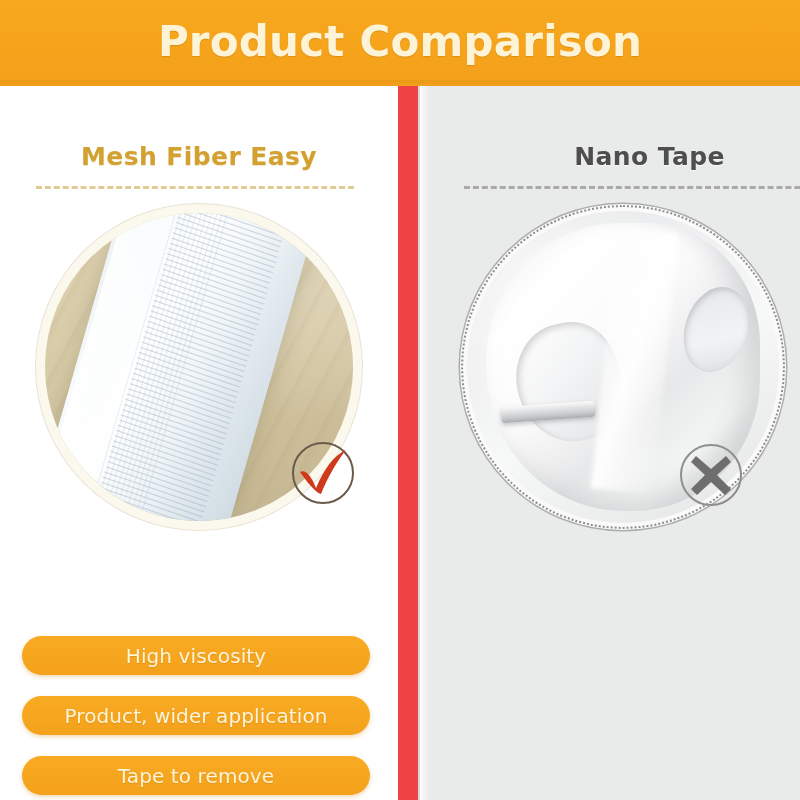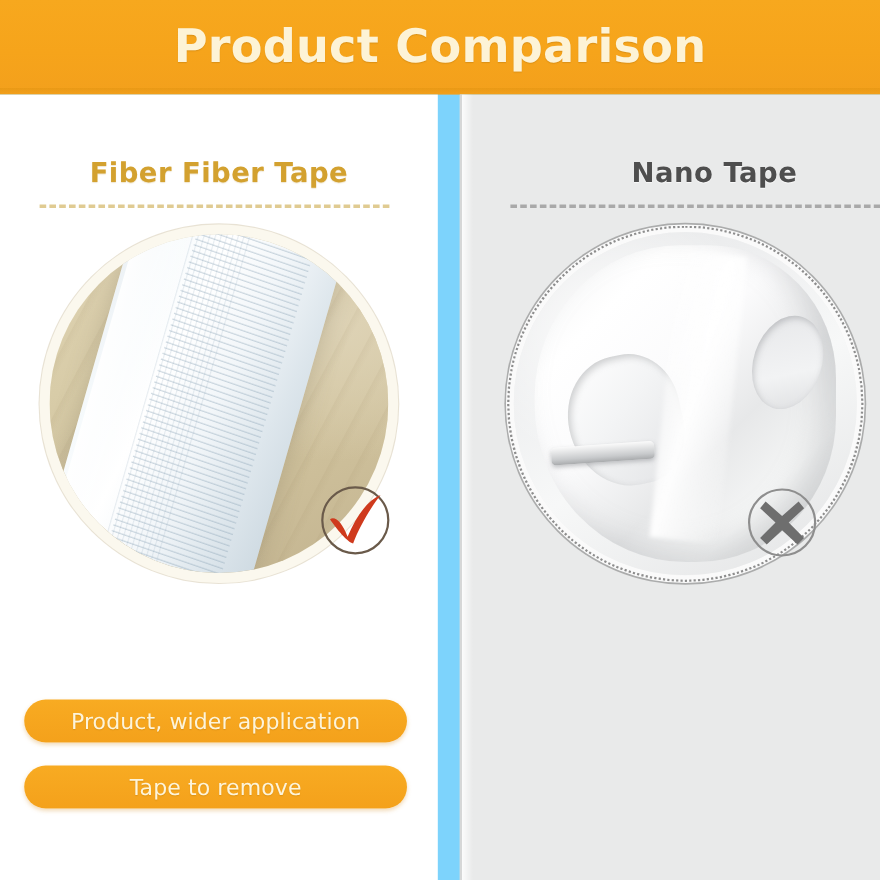--- a/index.html
+++ b/index.html
@@ -12,21 +12,21 @@
     overflow: hidden;
     background: #ffffff;
     font-family: "Liberation Sans", sans-serif;
     -webkit-font-smoothing: antialiased;
   }
 
   #page {
     position: relative;
     width: 800px;
     height: 800px;
-    background: #7dd3fc;
+    background: #ef4444;
   }
 
   
   .banner {
     position: absolute;
     left: 0;
     top: 0;
     width: 800px;
     height: 86px;
     background: linear-gradient(180deg, #f7a81e 0%, #f6a41b 55%, #f3a01c 100%);
@@ -343,37 +343,38 @@
 
 <div id="page">
 
   <div class="banner">
     <div class="banner-title">Product Comparison</div>
     <div class="banner-shade"></div>
   </div>
 
   <div class="panel panel-left">
 
-    <div class="col-head col-head-left">Fiber Fiber Tape</div>
+    <div class="col-head col-head-left">Mesh Fiber Easy</div>
     <div class="dash-rule dash-rule-left"></div>
 
     <div class="photo-wrap photo-wrap-left">
       <div class="circle circle-left">
         <div class="photo-mesh">
           <div class="wood-grain"></div>
           <div class="tape-roll">
             <div class="tape-edge-hi"></div>
             <div class="tape-ribs-fine"></div>
             <div class="tape-ribs"></div>
           </div>
         </div>
       </div>
     </div>
 
     <div class="pill-col pill-col-left">
+      <div class="pill pill-left">High viscosity</div>
       <div class="pill pill-left">Product, wider application</div>
       <div class="pill pill-left">Tape to remove</div>
 
     </div>
   </div>
 
   <div class="panel panel-right">
 
     <div class="col-head col-head-right">Nano Tape</div>
     <div class="dash-rule dash-rule-right"></div>

